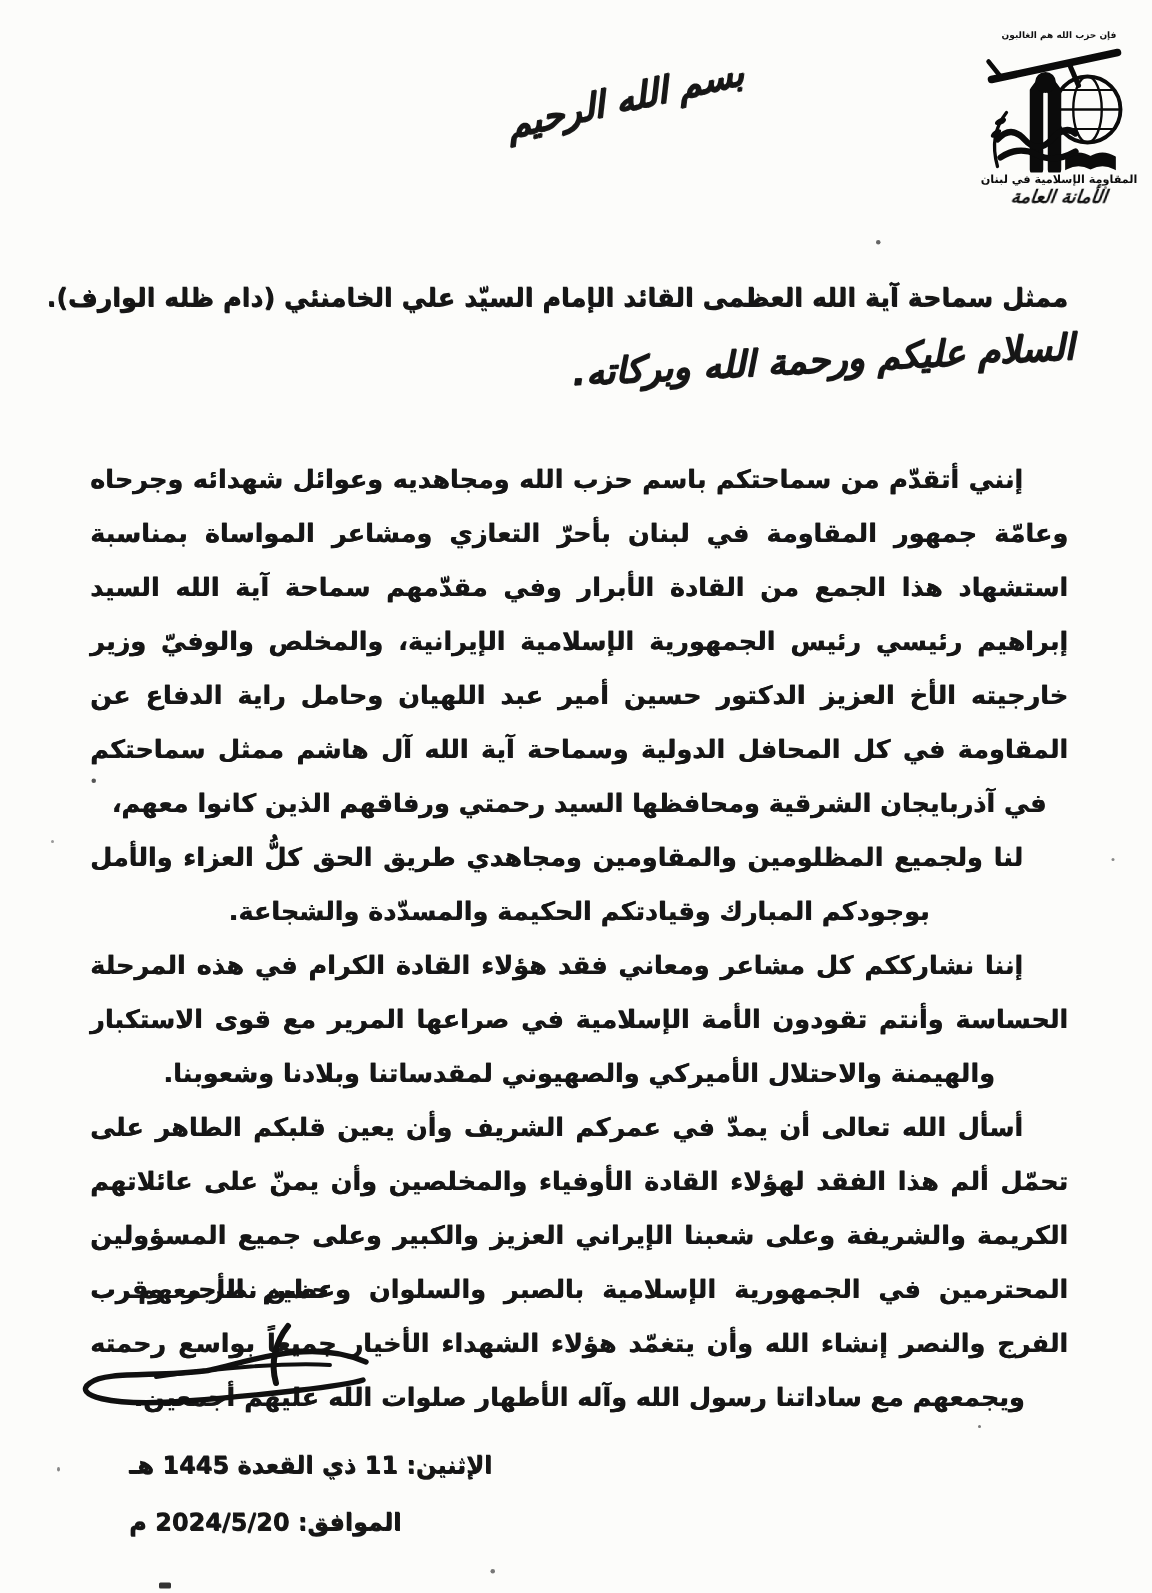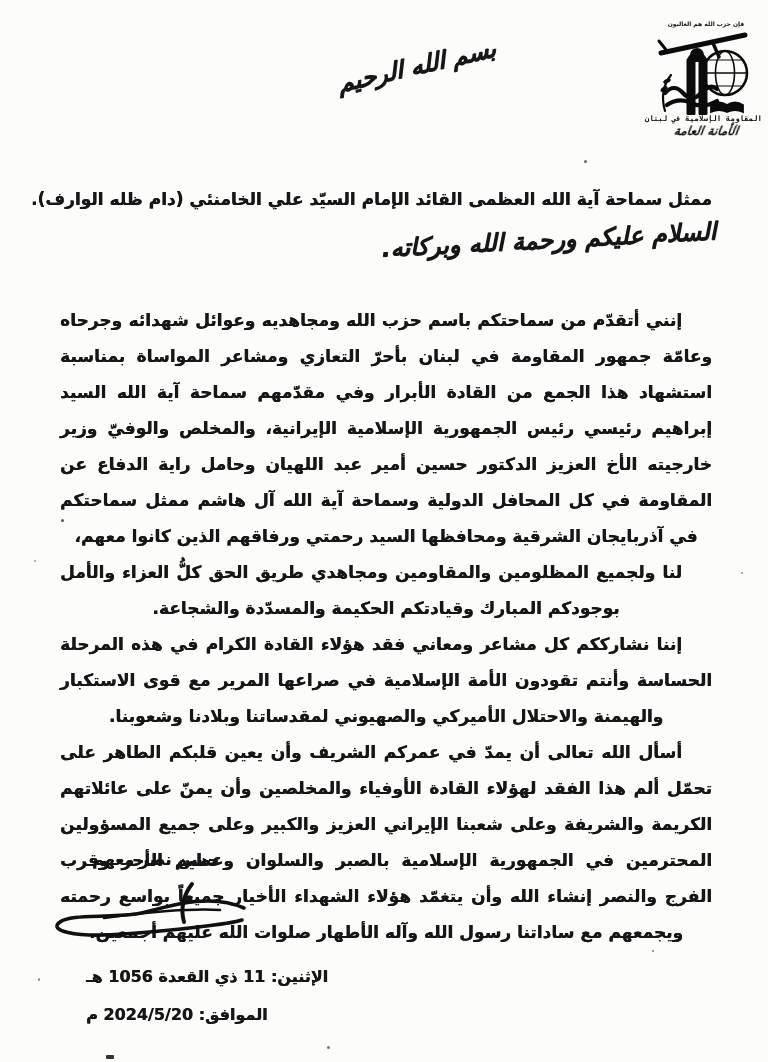--- a/index.html
+++ b/index.html
@@ -28,21 +28,20 @@
   .logo .motto{
     font-size:6px;font-weight:bold;line-height:7px;
     letter-spacing:-0.5px;color:#111;
     filter:blur(0.3px);
   }
   .logo .emblem{display:block;margin:0 auto;}
   .logo .caption1{
     font-size:7.5px;font-weight:bold;line-height:9px;
     letter-spacing:-0.5px;color:#0c0c0c;filter:blur(0.35px);
     white-space:nowrap;
-    font-family:Liberation Mono, monospace;
   }
   .logo .caption2{
     font-size:12px;font-weight:bold;font-style:italic;line-height:15px;
     letter-spacing:-0.5px;color:#0c0c0c;filter:blur(0.3px);
     transform:skewX(-8deg);
   }
   .addressee{
     position:absolute;right:56px;left:58px;top:189px;
     direction:rtl;text-align:right;
     font-size:17px;font-weight:bold;letter-spacing:-0.2px;
@@ -142,21 +141,21 @@
   <svg class="sig-scribble" width="220" height="80" viewBox="0 0 220 80">
     <g stroke="#101010" fill="none" stroke-linecap="round">
       <path d="M148,10 C140,20 136,34 140,48" stroke-width="4"></path>
       <path d="M200,34 C160,16 110,38 92,40 C60,44 26,40 16,48
                C4,56 28,64 80,60 C132,56 186,50 198,46" stroke-width="3.6"></path>
       <path d="M60,44 C100,38 150,34 176,36" stroke-width="2.6"></path>
     </g>
   </svg>
 
   <div class="date-block">
-    <div>الإثنين: 11 ذي القعدة 1056 هـ</div>
+    <div>الإثنين: 11 ذي القعدة 1445 هـ</div>
     <div>الموافق: 2024/5/20 م</div>
   </div>
 
   <div class="speck" style="left:584px;top:160px;width:3px;height:3px;background:#666;"></div>
   <div class="speck" style="left:736px;top:124px;width:2px;height:2px;background:#888;"></div>
   <div class="speck" style="left:61px;top:519px;width:3px;height:3px;background:#555;"></div>
   <div class="speck" style="left:34px;top:560px;width:2px;height:2px;background:#999;"></div>
   <div class="speck" style="left:741px;top:572px;width:2px;height:2px;background:#888;"></div>
   <div class="speck" style="left:652px;top:950px;width:2px;height:2px;background:#777;"></div>
   <div class="speck" style="left:327px;top:1046px;width:3px;height:3px;background:#777;"></div>

